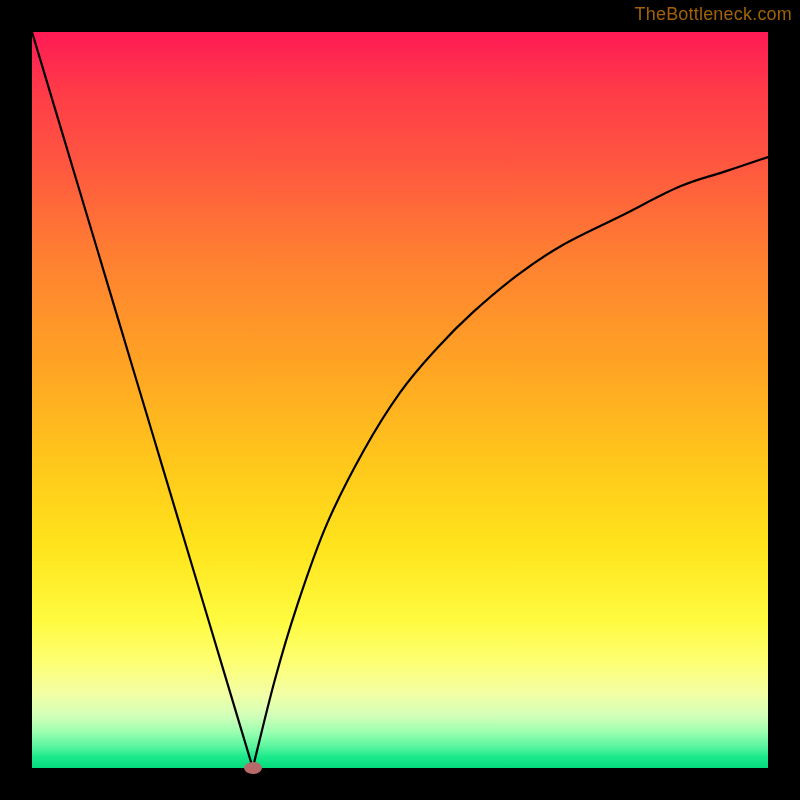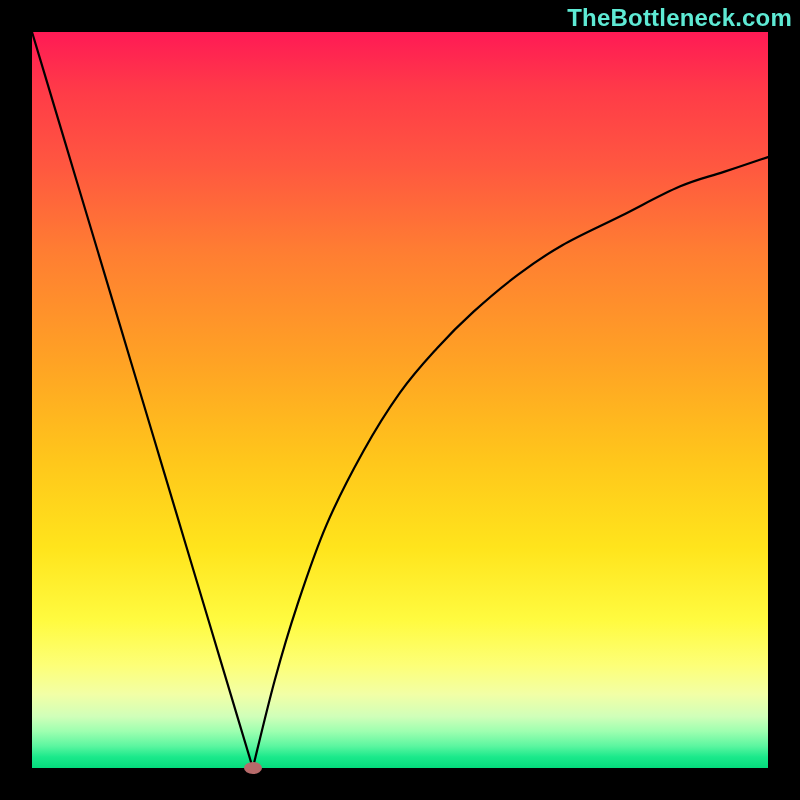--- a/index.html
+++ b/index.html
@@ -14,23 +14,23 @@
   .frame {
     position: relative;
     width: 800px;
     height: 800px;
     background: #000;
   }
   .watermark {
     position: absolute;
     top: 4px;
     right: 8px;
-    color: #5eead4;
-    font-size: 24px;
-    font-weight: 700;
+    color: #a16207;
+    font-size: 18px;
+    font-weight: 400;
     letter-spacing: 0.2px;
     z-index: 10;
   }
   .plot {
     position: absolute;
     left: 32px;
     top: 32px;
     width: 736px;
     height: 736px;
     background: linear-gradient(to bottom,

